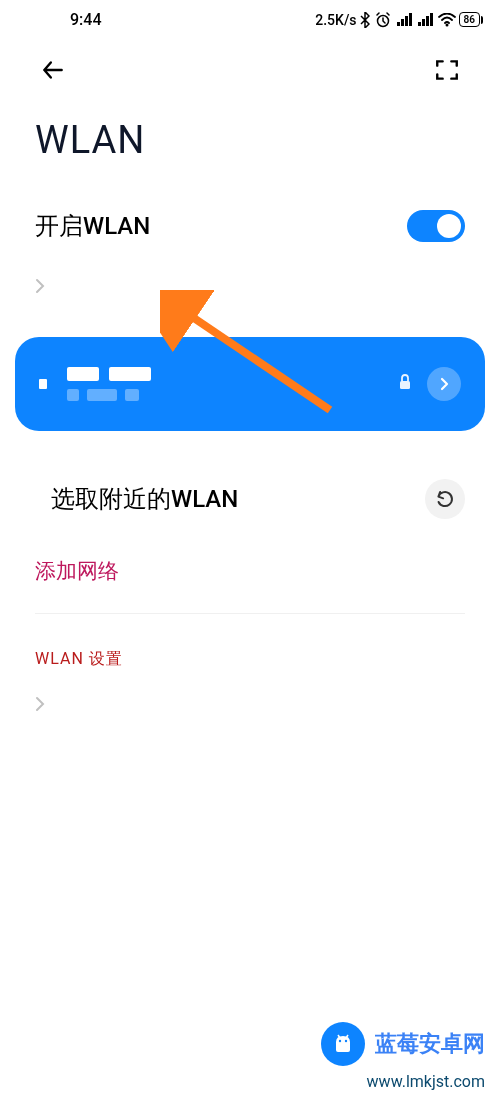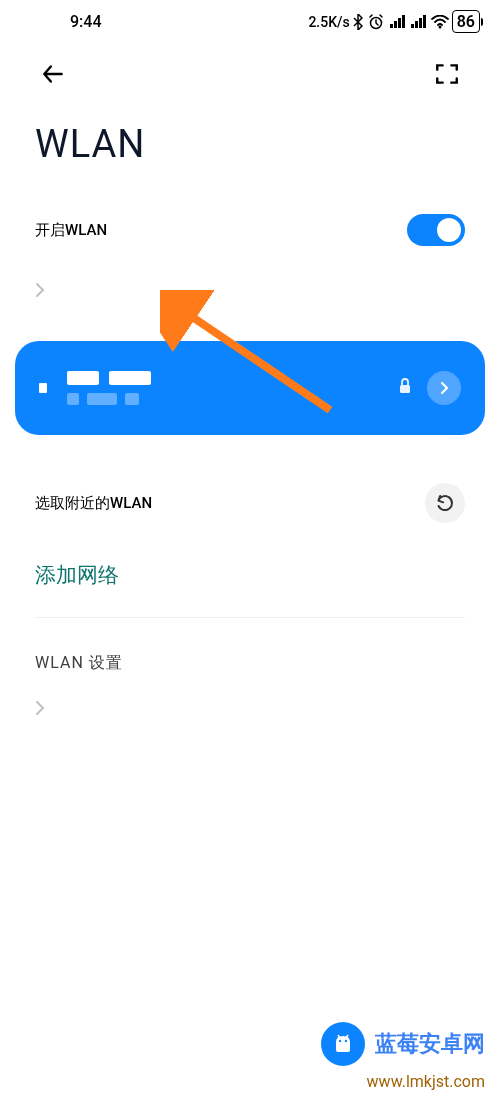--- a/index.html
+++ b/index.html
@@ -38,21 +38,21 @@
       display: flex;
       align-items: center;
       gap: 5px;
     }
     .battery-box {
       display: inline-flex;
       align-items: center;
       border: 1.5px solid #000;
       border-radius: 4px;
       padding: 1px 4px;
-      font-size: 16px;
+      font-size: 10px;
       font-weight: 600;
       position: relative;
     }
     .battery-box::after {
       content: '';
       position: absolute;
       right: -4px;
       top: 50%;
       transform: translateY(-50%);
       width: 2px;
@@ -81,21 +81,21 @@
       letter-spacing: 1px;
       color: #0f172a;
     }
     .row {
       display: flex;
       justify-content: space-between;
       align-items: center;
       padding: 18px 35px;
     }
     .row-label {
-      font-size: 15px;
+      font-size: 24px;
       font-weight: 500;
       color: #000;
     }
     .toggle {
       position: relative;
       width: 58px;
       height: 32px;
       background: #0d84ff;
       border-radius: 16px;
     }
@@ -172,45 +172,46 @@
       display: flex;
       align-items: center;
       justify-content: center;
       color: #fff;
     }
     .nearby-row {
       display: flex;
       justify-content: space-between;
       align-items: center;
       padding: 28px 35px 20px 35px;
+      margin-left: 16px;
     }
     .refresh-btn {
       width: 40px;
       height: 40px;
       background: #f2f2f2;
       border-radius: 50%;
       display: flex;
       align-items: center;
       justify-content: center;
     }
     .add-network {
       padding: 18px 35px 28px 35px;
       font-size: 21px;
       font-weight: 500;
-      color: #0f766e;
+      color: #be185d;
     }
     .divider {
       height: 1px;
       background: #f0f0f0;
       margin: 0 35px;
     }
     .section-header {
       padding: 35px 35px 8px 35px;
       font-size: 16px;
-      color: #404040;
+      color: #b91c1c;
       letter-spacing: 1px;
     }
     .arrow-overlay {
       position: absolute;
       left: 160px;
       top: 290px;
       pointer-events: none;
     }
     .watermark-logo {
       position: absolute;
@@ -234,21 +235,21 @@
     .logo-text {
       font-size: 22px;
       font-weight: 600;
       color: #3b82f6;
     }
     .watermark-url {
       position: absolute;
       right: 15px;
       bottom: 20px;
       font-size: 16px;
-      color: #a16207;
+      color: #0c4a6e;
     }
   </style>
 </head>
 <body>
 
 <div class="status-bar">
   <span class="status-left">9:44</span>
   <div class="status-right">
     <span>2.5K/s</span>
     <span class="status-icons">

